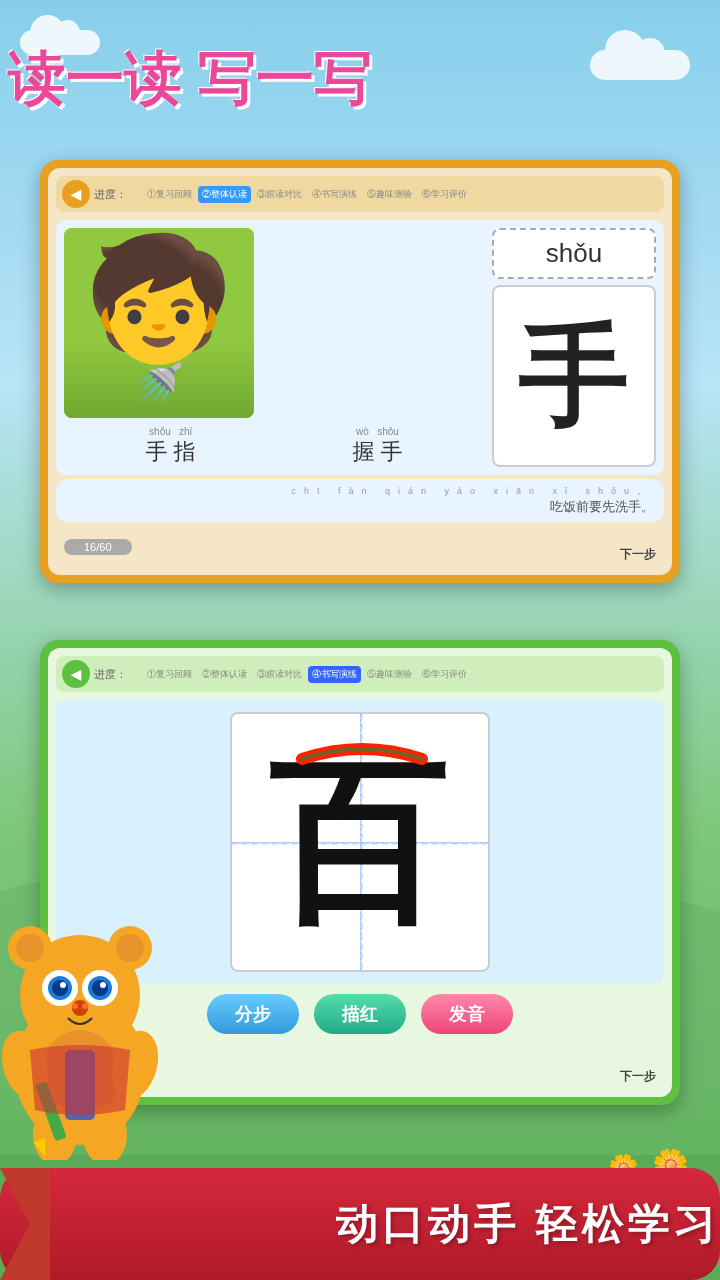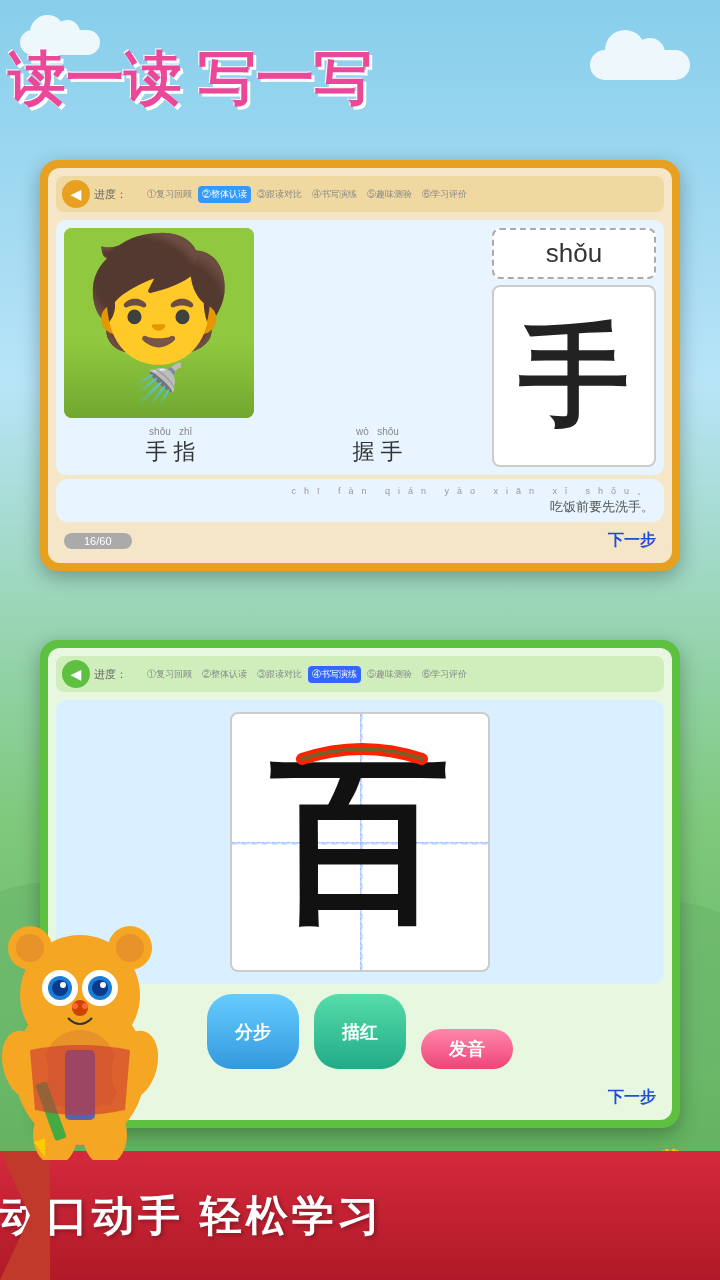--- a/index.html
+++ b/index.html
@@ -231,24 +231,25 @@
 
     .page-count {
       background: #aaa;
       color: white;
       font-size: 11px;
       padding: 2px 20px;
       border-radius: 10px;
     }
 
     .next-btn {
-      color: #1d4ed8;
-      font-size: 16px;
+      color: #404040;
+      font-size: 12px;
       font-weight: bold;
       cursor: pointer;
+      margin-top: 16px;
     }
 
     
     .card-bottom {
       top: 640px;
       left: 40px;
       width: 640px;
       background: #5dc040;
       border-radius: 18px;
       padding: 8px;
@@ -326,43 +327,44 @@
       border-radius: 25px;
       font-size: 18px;
       color: white;
       font-weight: bold;
       cursor: pointer;
       border: none;
     }
 
     .btn-blue { background: linear-gradient(180deg, #66ccff, #3399dd); }
     .btn-teal { background: linear-gradient(180deg, #55ddaa, #22aa88); }
-    .btn-pink { background: linear-gradient(180deg, #ff88aa, #ee4477); margin-top: 35px; }
+    .btn-pink { background: linear-gradient(180deg, #ff88aa, #ee4477); }
 
     
     .bear {
       position: absolute;
       bottom: 120px;
       left: -20px;
       width: 200px;
       height: 250px;
       z-index: 20;
     }
 
     
     .bottom-banner {
       position: absolute;
       bottom: 0;
       left: 0; right: 0;
-      height: 129px;
+      height: 112px;
       background: linear-gradient(180deg, #d4293c, #b01a28);
       display: flex;
       align-items: center;
-      justify-content: flex-start;
+      justify-content: flex-end;
       z-index: 15;
+      border-radius: 29px;
     }
 
     .banner-arrow {
       position: absolute;
       left: 0;
       top: 0; bottom: 0;
       width: 50px;
       background: #c0392b;
       clip-path: polygon(0 0, 30px 50%, 0 100%, 50px 100%, 50px 0);
     }

